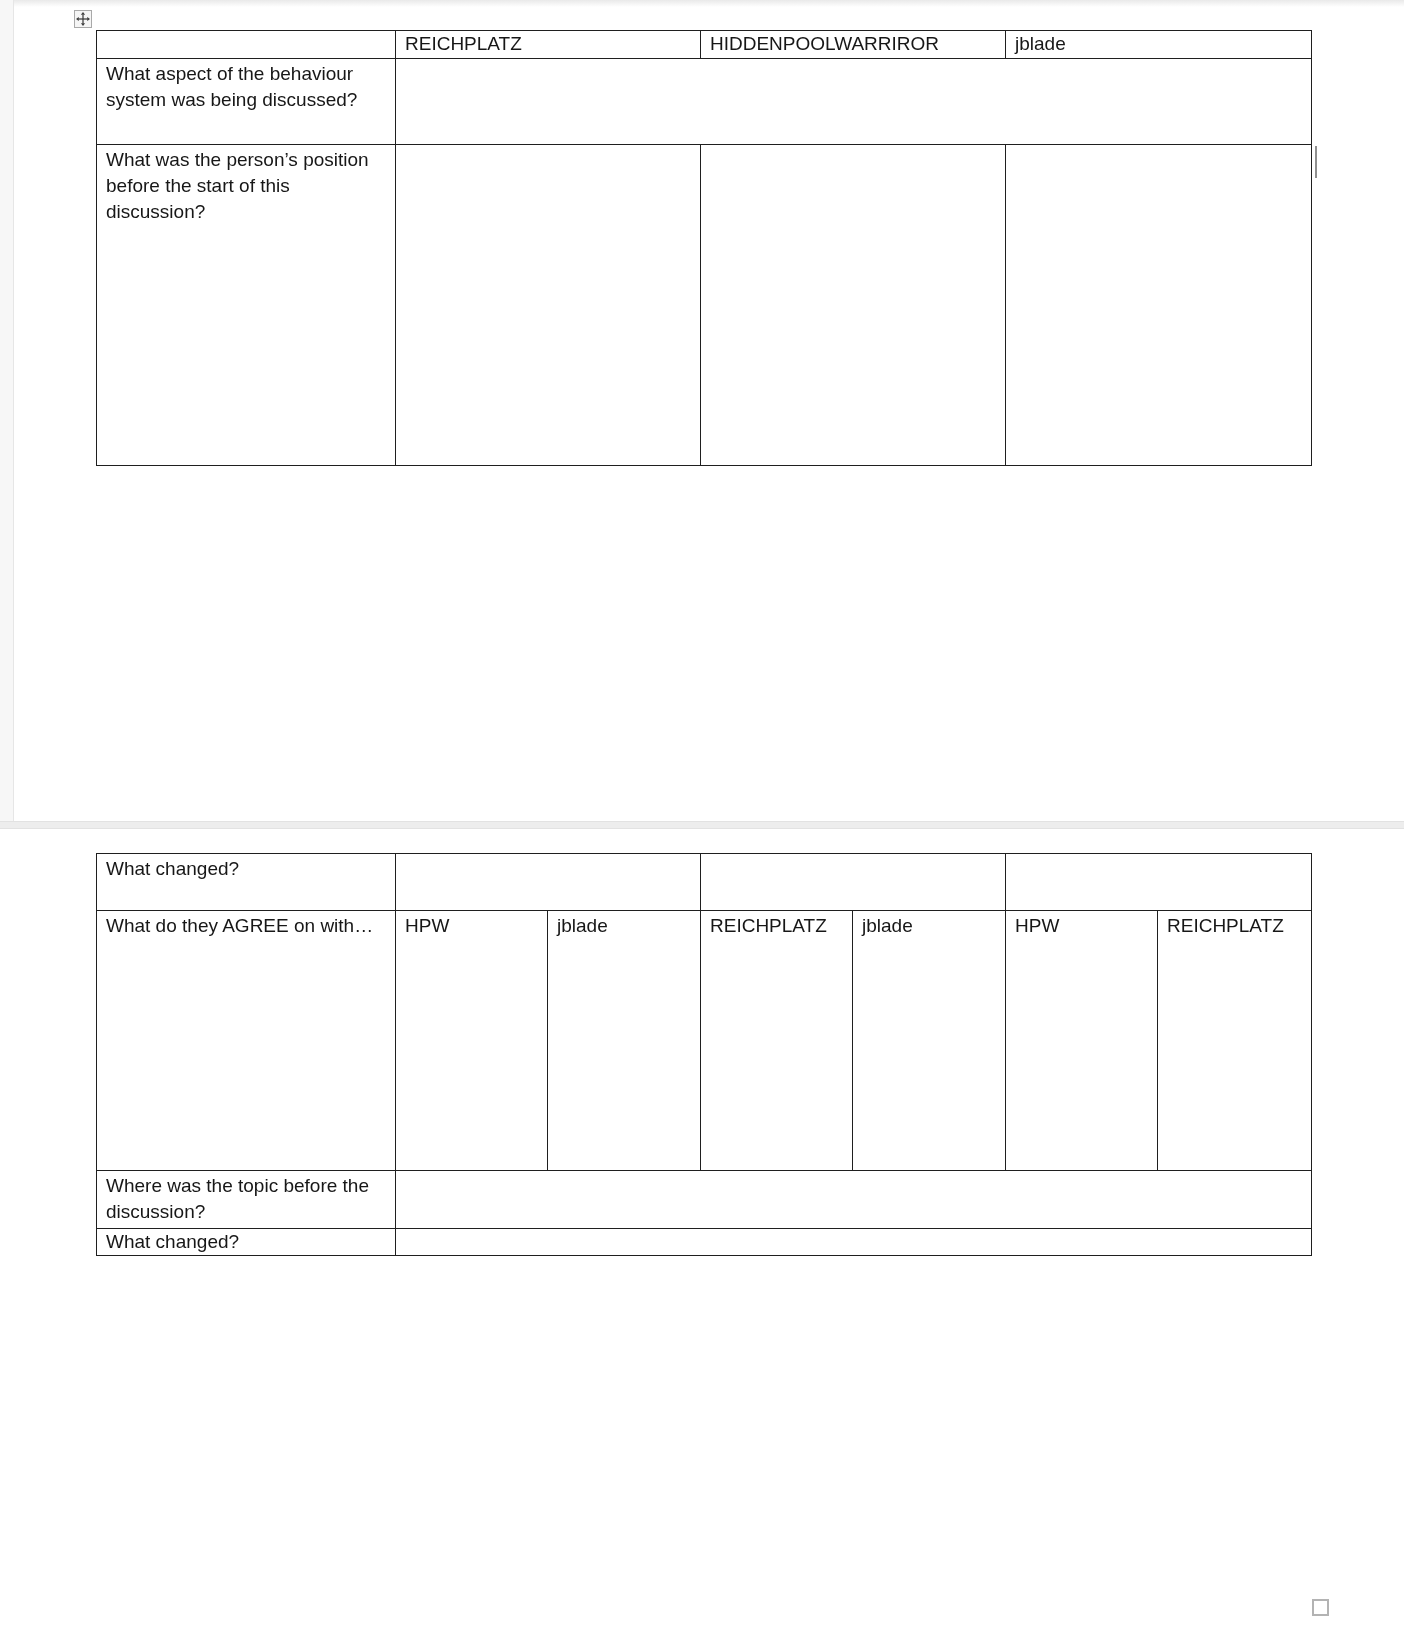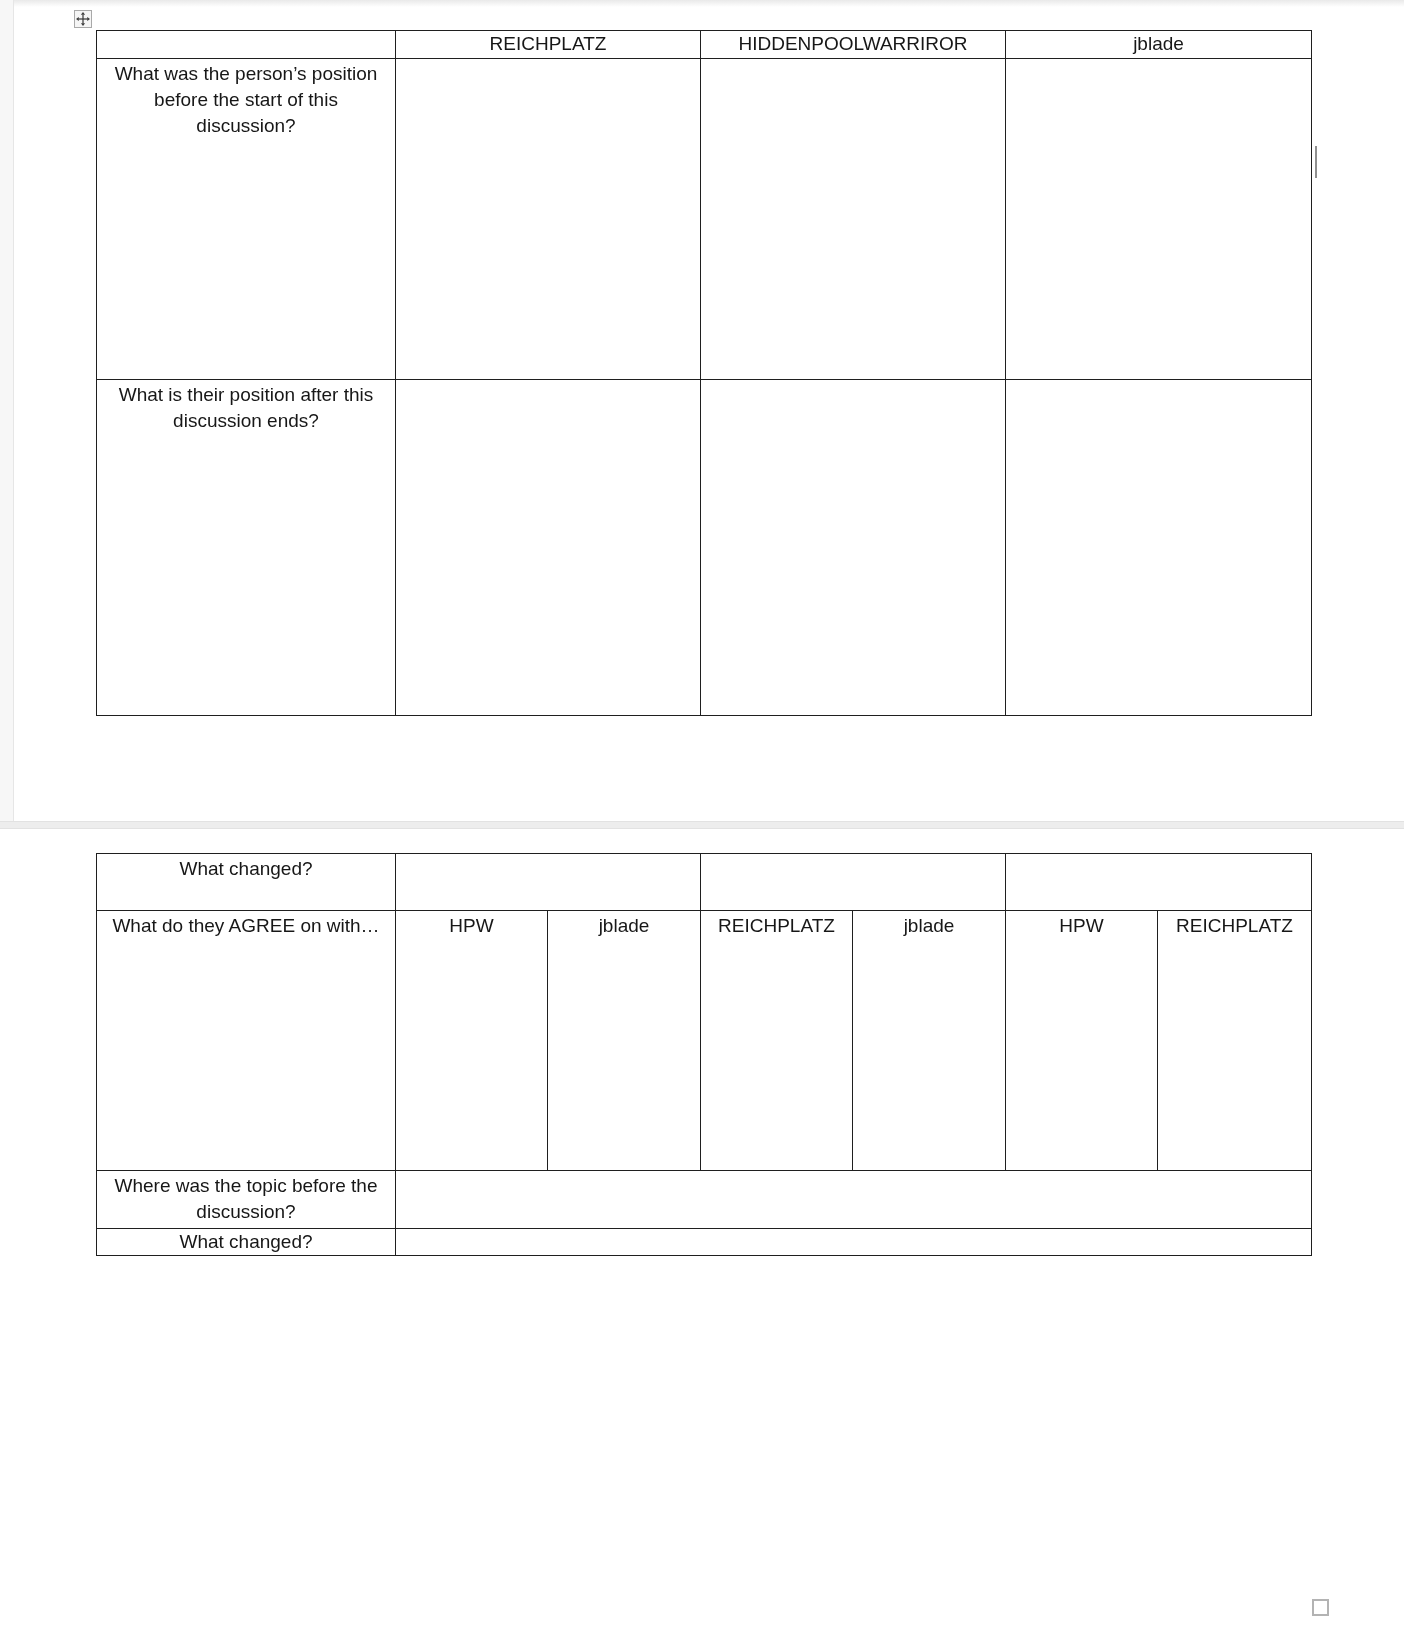--- a/index.html
+++ b/index.html
@@ -3,21 +3,21 @@
 <meta charset="utf-8">
 <style>
   html, body { margin: 0; padding: 0; }
   body {
     width: 1404px; height: 1652px;
     background: #ffffff;
     font-family: "Liberation Sans", sans-serif;
     color: #171717;
     overflow: hidden;
   }
-  #canvas { position: relative; width: 1146px; height: 1652px; text-align: center; }
+  #canvas { position: relative; width: 1146px; height: 1652px; }
 
   
   .top-shadow {
     position: absolute; left: 0; top: 0; width: 1404px; height: 7px;
     background: linear-gradient(#e9e9e9, rgba(255,255,255,0));
   }
   .left-margin-strip {
     position: absolute; left: 0; top: 0; width: 13px; height: 822px;
     background: #f7f7f7; border-right: 1px solid #e6e6e6;
   }
@@ -104,28 +104,26 @@
         <col style="width:305px">
         <col style="width:306px">
     </colgroup>
     <tbody>
       <tr class="h28 row-header">
         <td></td>
         <td>REICHPLATZ</td>
         <td>HIDDENPOOLWARRIROR</td>
         <td>jblade</td>
       </tr>
+      <tr class="h86">
+        <td>What aspect of the behaviour system was being discussed?</td>
+        <td colspan="3"></td>
+      </tr>
       <tr class="h321">
         <td>What was the person’s position before the start of this discussion?</td>
-        <td></td>
-        <td></td>
-        <td></td>
-      </tr>
-      <tr class="h336">
-        <td>What is their position after this discussion ends?</td>
         <td></td>
         <td></td>
         <td></td>
       </tr>
     </tbody>
   </table>
 
   <div class="text-cursor"></div>
 
   <table id="table2" class="doc-table">

